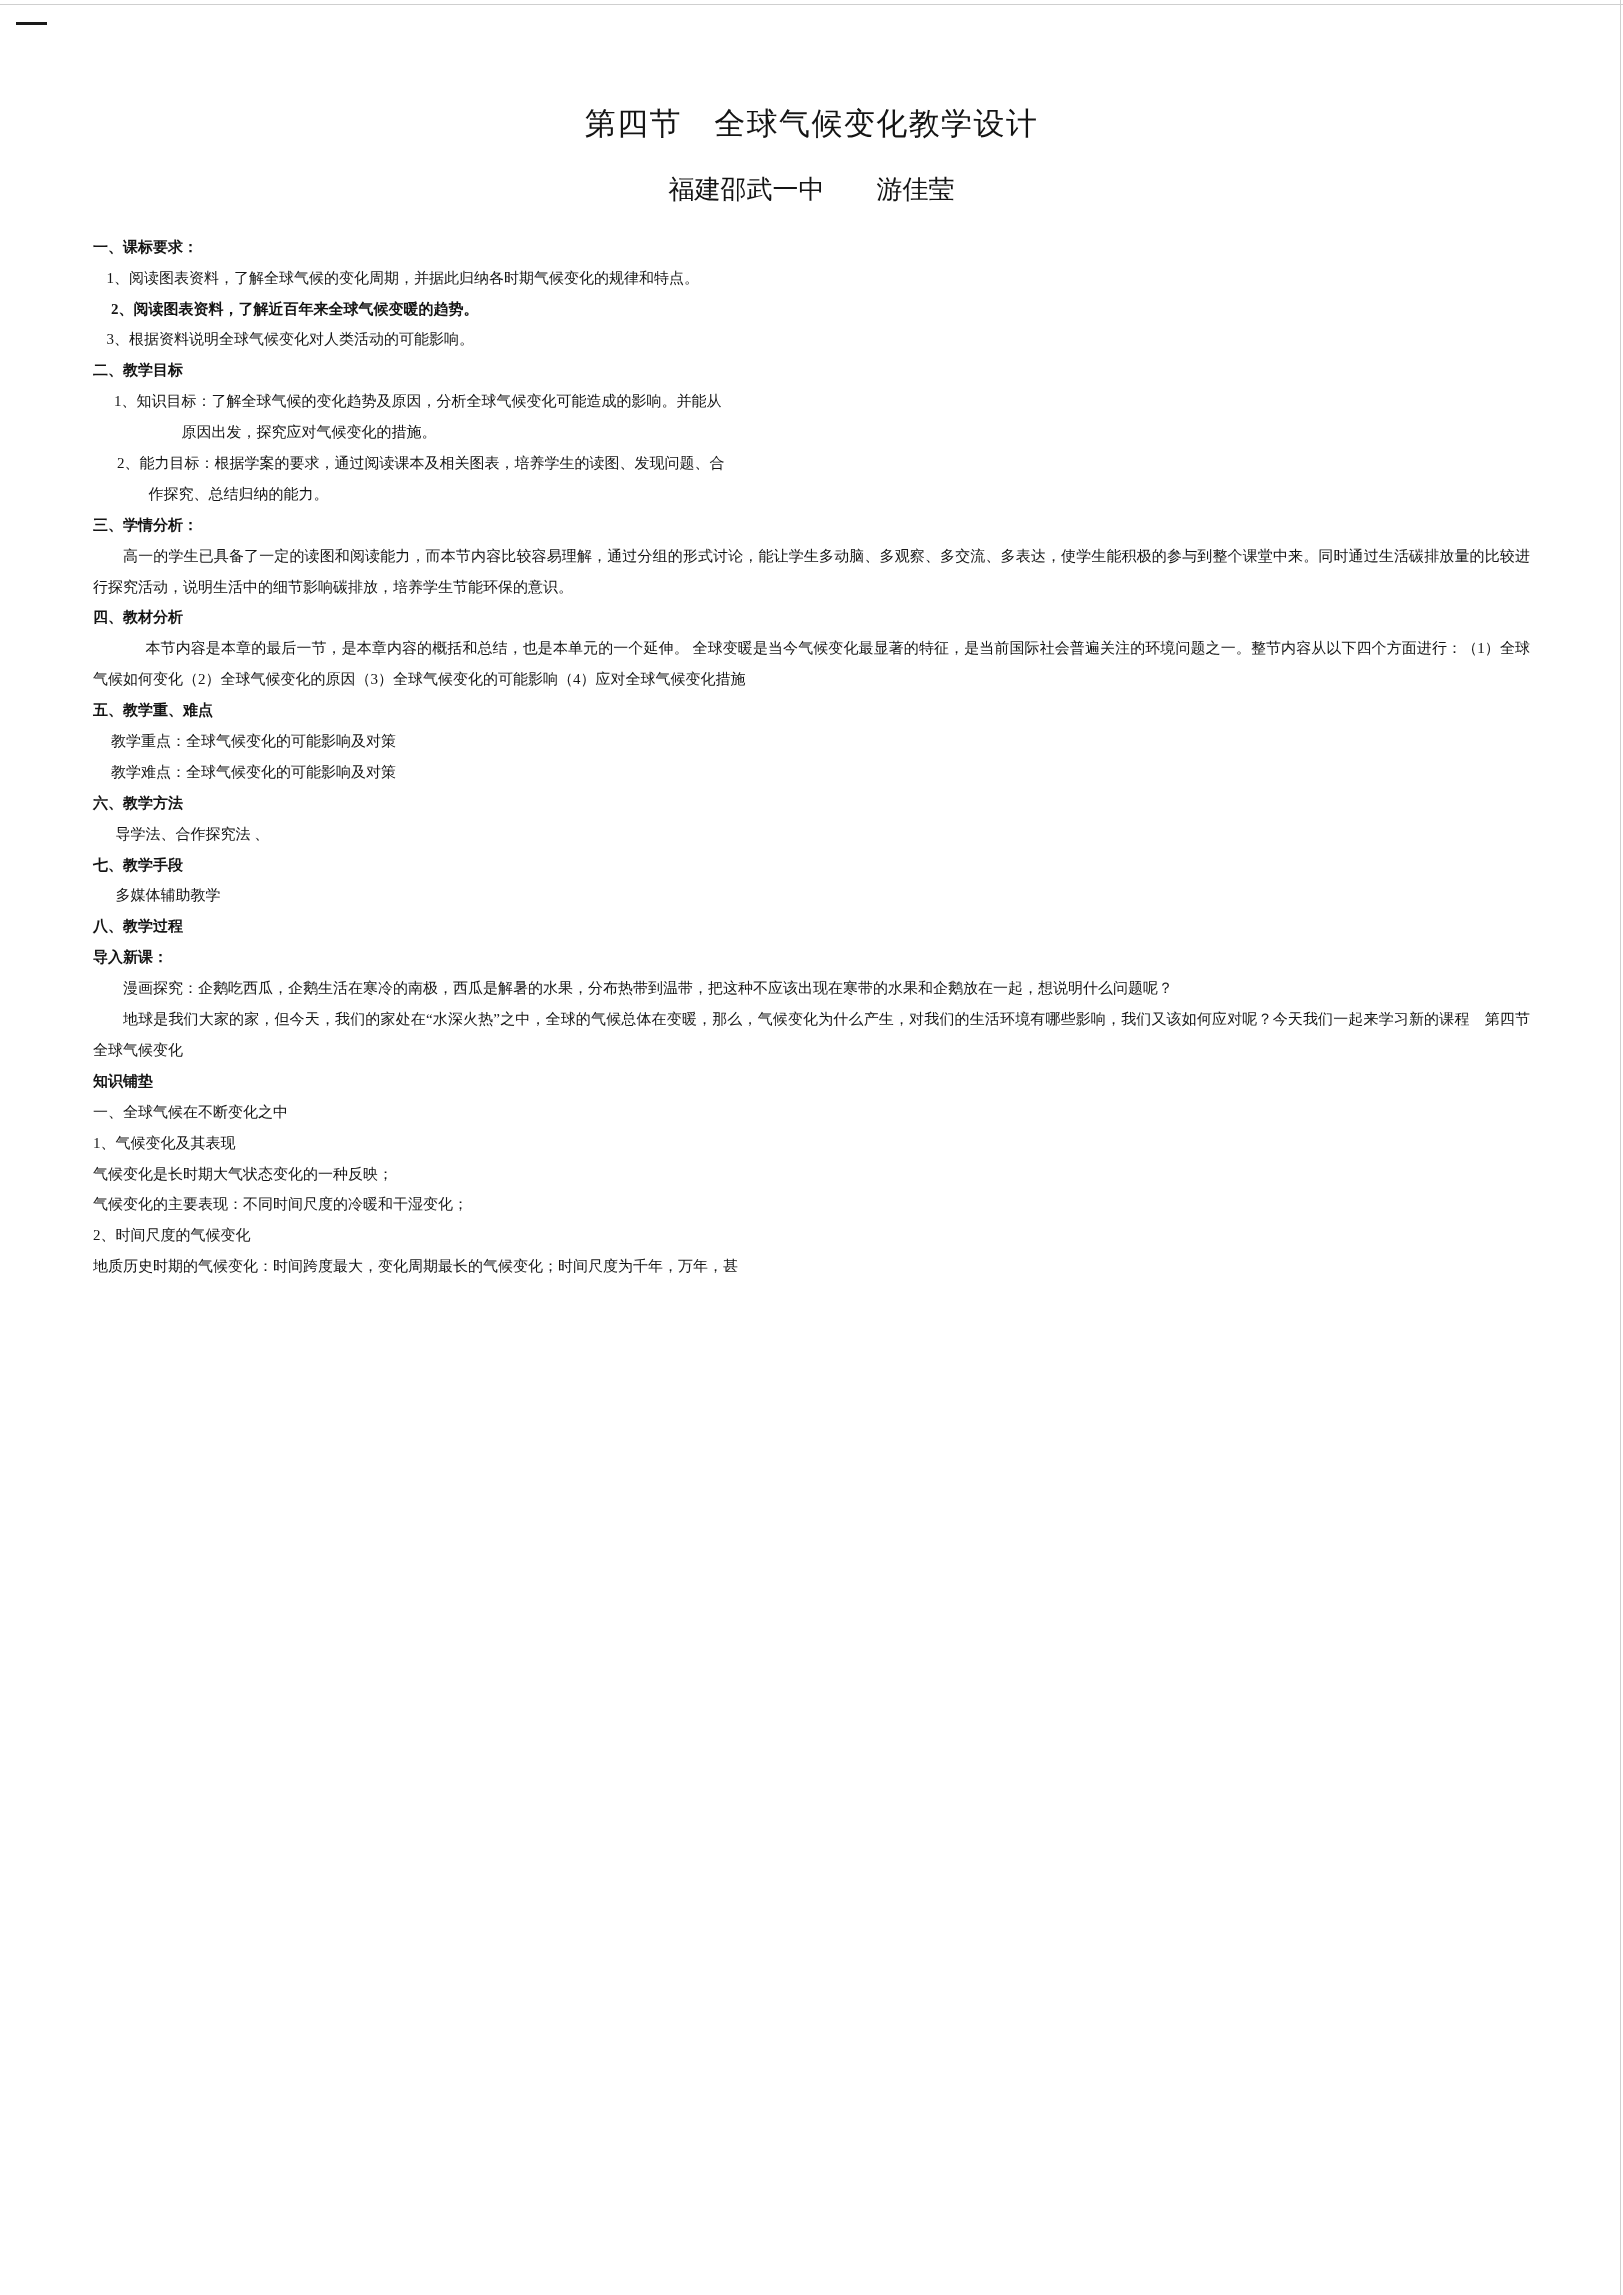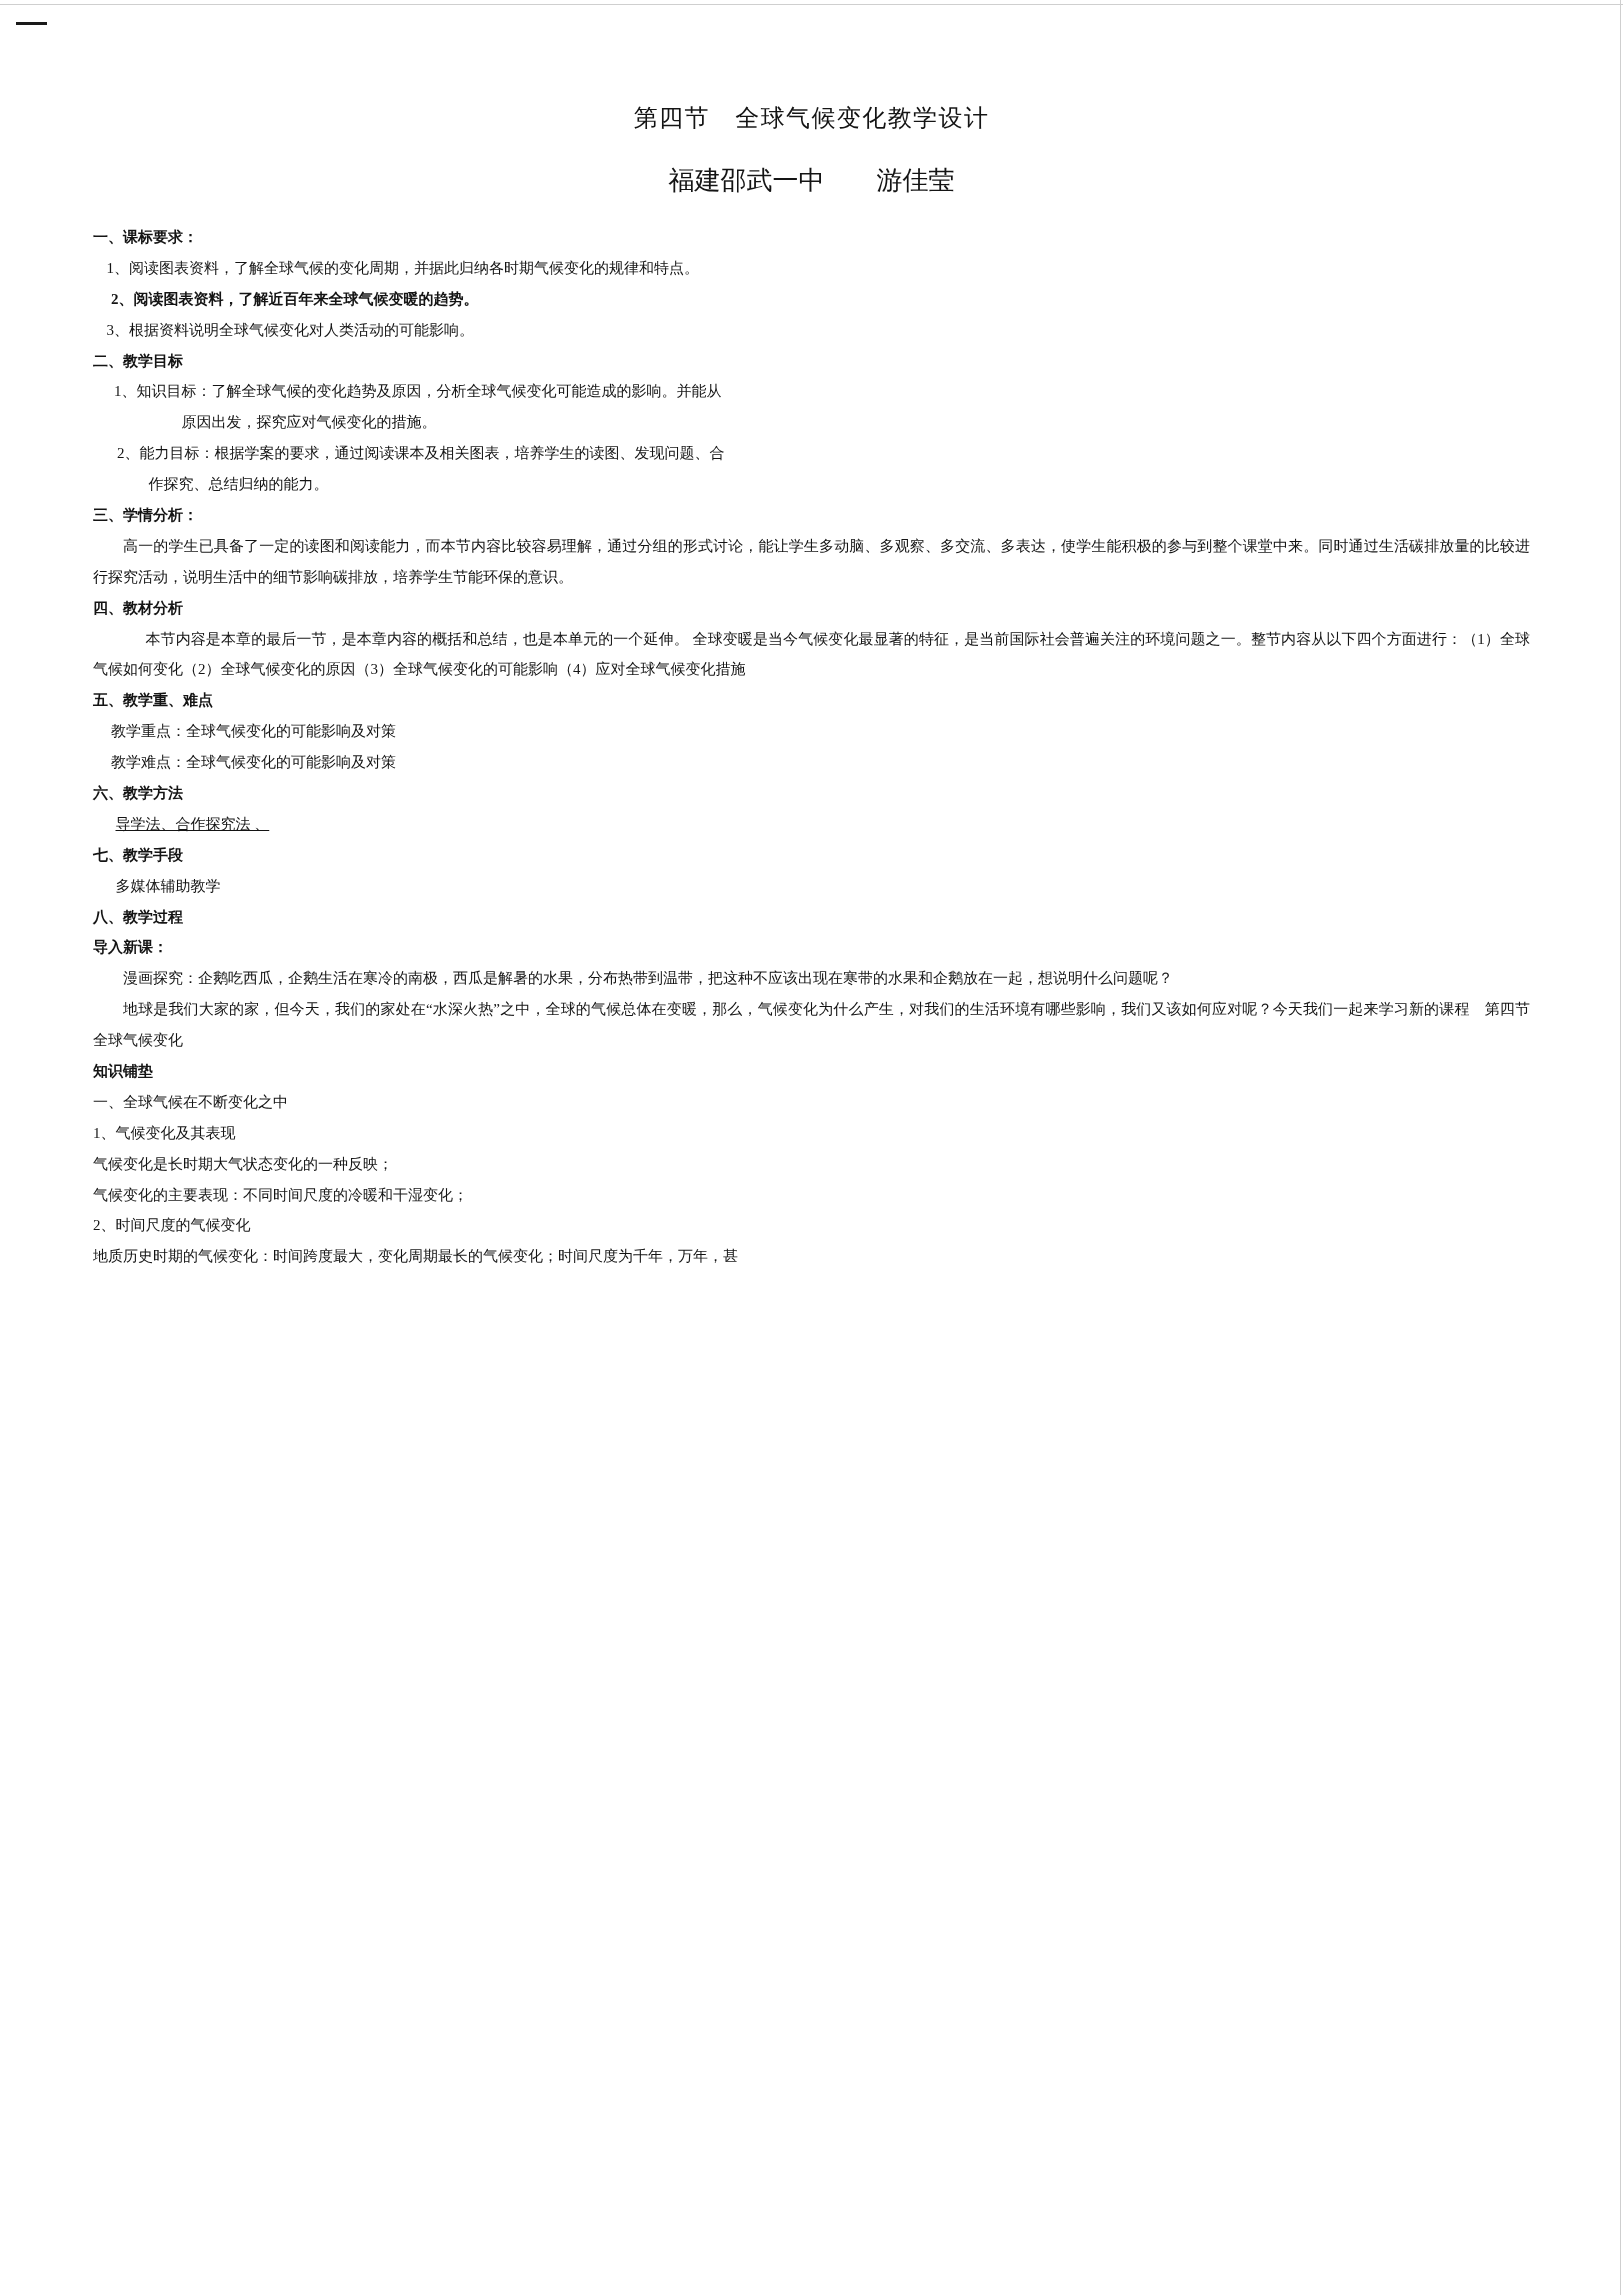--- a/index.html
+++ b/index.html
@@ -32,21 +32,21 @@
   .corner-mark {
     position: absolute;
     top: 22px; left: 16.4px;
     width: 31px; height: 3.4px;
     background: #1a1a1a;
   }
   .page-inner {
     padding: 102px 93px 0 93px;
   }
   .title {
-    font-size: 24px;
+    font-size: 31px;
     text-align: center;
     letter-spacing: 1.4px;
     margin: 0 0 27px 0;
     line-height: 1.4;
   }
   .subtitle {
     font-size: 26px;
     text-align: center;
     margin: 0 0 23px 0;
     line-height: 1.4;
@@ -87,21 +87,21 @@
         <div class="blk line" style="padding-left: 1.6em;">2、能力目标：根据学案的要求，通过阅读课本及相关图表，培养学生的读图、发现问题、合</div>
         <div class="blk line" style="padding-left: 3.7em;">作探究、总结归纳的能力。</div>
         <div class="blk h">三、学情分析：</div>
         <div class="blk para" style="text-indent: 2em;">高一的学生已具备了一定的读图和阅读能力，而本节内容比较容易理解，通过分组的形式讨论，能让学生多动脑、多观察、多交流、多表达，使学生能积极的参与到整个课堂中来。同时通过生活碳排放量的比较进行探究活动，说明生活中的细节影响碳排放，培养学生节能环保的意识。</div>
         <div class="blk h">四、教材分析</div>
         <div class="blk para" style="text-indent: 3.5em;">本节内容是本章的最后一节，是本章内容的概括和总结，也是本单元的一个延伸。 全球变暖是当今气候变化最显著的特征，是当前国际社会普遍关注的环境问题之一。整节内容从以下四个方面进行：（1）全球气候如何变化（2）全球气候变化的原因（3）全球气候变化的可能影响（4）应对全球气候变化措施</div>
         <div class="blk h">五、教学重、难点</div>
         <div class="blk line" style="padding-left: 1.2em;">教学重点：全球气候变化的可能影响及对策</div>
         <div class="blk line" style="padding-left: 1.2em;">教学难点：全球气候变化的可能影响及对策</div>
         <div class="blk h">六、教学方法</div>
-        <div class="blk line" style="padding-left: 1.5em; text-decoration: underline;">导学法、合作探究法 、</div>
+        <div class="blk line" style="padding-left: 1.5em;">导学法、合作探究法 、</div>
         <div class="blk h">七、教学手段</div>
         <div class="blk line" style="padding-left: 1.5em;">多媒体辅助教学</div>
         <div class="blk h">八、教学过程</div>
         <div class="blk h">导入新课：</div>
         <div class="blk para" style="text-indent: 2em;">漫画探究：企鹅吃西瓜，企鹅生活在寒冷的南极，西瓜是解暑的水果，分布热带到温带，把这种不应该出现在寒带的水果和企鹅放在一起，想说明什么问题呢？</div>
         <div class="blk para" style="text-indent: 2em;">地球是我们大家的家，但今天，我们的家处在“水深火热”之中，全球的气候总体在变暖，那么，气候变化为什么产生，对我们的生活环境有哪些影响，我们又该如何应对呢？今天我们一起来学习新的课程　第四节 全球气候变化</div>
         <div class="blk h">知识铺垫</div>
         <div class="blk line">一、全球气候在不断变化之中</div>
         <div class="blk line">1、气候变化及其表现</div>
         <div class="blk line">气候变化是长时期大气状态变化的一种反映；</div>

